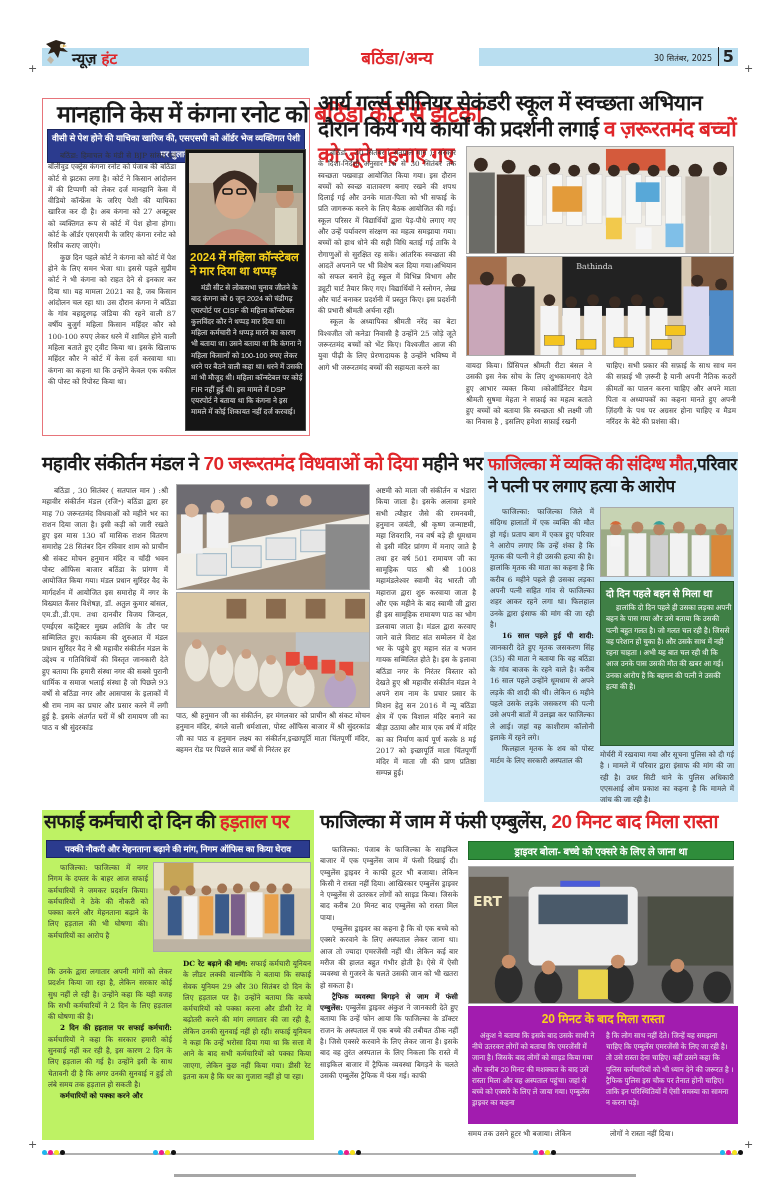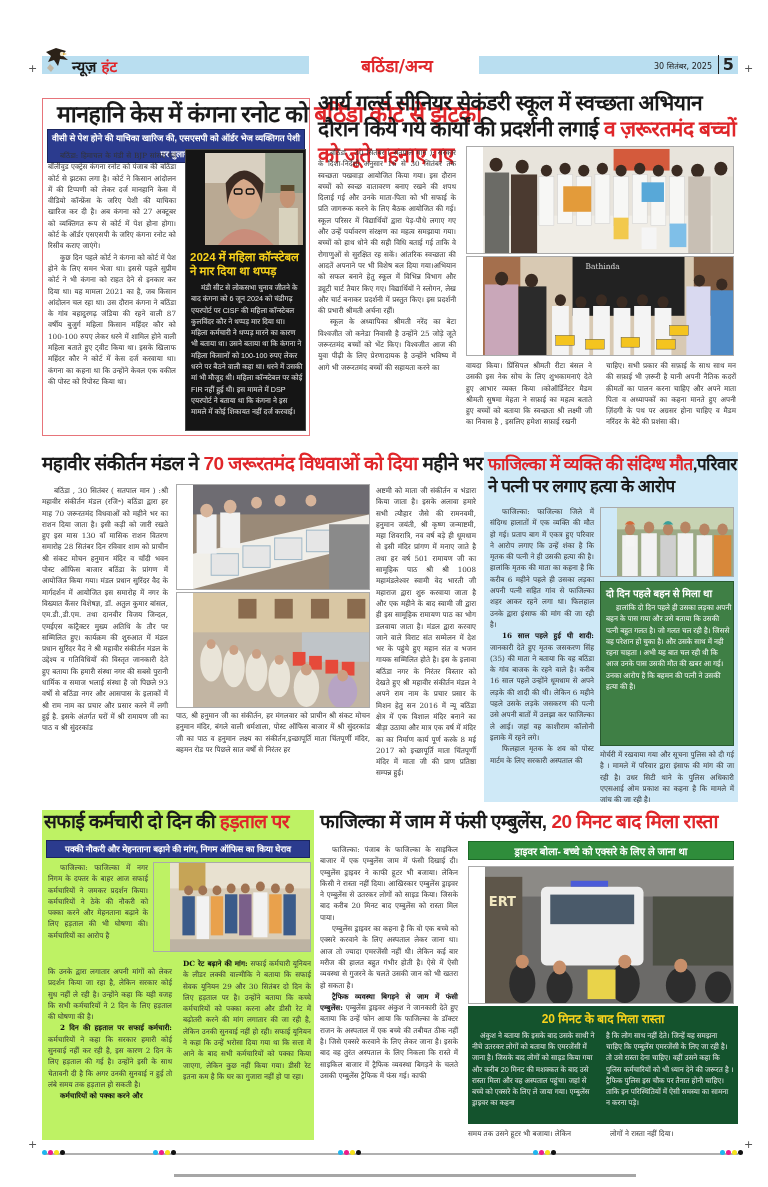--- a/index.html
+++ b/index.html
@@ -2,38 +2,38 @@
 <html><head>
 <meta charset="utf-8">
 <style>
   * { box-sizing: border-box; margin: 0; padding: 0; }
   html, body { width: 768px; height: 1187px; background: #ffffff; overflow: hidden; }
   body { position: relative; font-family: "DejaVu Sans", sans-serif; color: #1a1a1a; }
 
   .crop { position: absolute; font-size: 11px; color: #555; line-height: 1; }
 
   
-  .masthead { position: absolute; left: 42px; top: 54px; width: 696px; height: 20px; padding-left: 44px; }
+  .masthead { position: absolute; left: 42px; top: 46px; width: 696px; height: 20px; padding-left: 44px; }
   .mh-left { position: absolute; left: 0; top: 2px; width: 267px; height: 18px; background: #b9def0; }
   .mh-right { position: absolute; left: 437px; top: 2px; width: 259px; height: 18px; background: #b9def0; }
   .mh-logo { position: absolute; left: 2px; top: -8px; width: 26px; height: 28px; }
   .mh-brand { position: absolute; left: 30px; top: 2px; font-weight: bold; font-size: 15px; color: #1a1a1a; }
   .mh-brand .red { color: #e0262a; }
   .mh-section { position: absolute; left: 280px; top: 0px; width: 150px; text-align: center; font-weight: bold; font-size: 17px; color: #e0262a; }
   .mh-date { position: absolute; right: 26px; top: 6px; font-size: 8px; color: #222; }
   .mh-page { position: absolute; right: 4px; top: 1px; font-weight: bold; font-size: 16px; color: #222; border-left: 1.5px solid #222; padding-left: 4px; }
 
   
   .box { position: absolute; }
   .hl { font-family: "Liberation Sans", sans-serif; font-weight: bold; color: #1a1a1a; letter-spacing: -0.5px; }
   .hl .red { color: #e0262a; }
   .body { font-family: "DejaVu Serif", serif; font-size: 7.2px; line-height: 11.3px; color: #333; text-align: justify; }
   .body b { color: #111; }
   .sub { background: #2b3b8e; color: #fff; font-family: "Liberation Sans", sans-serif; font-weight: bold; font-size: 9.5px; text-align: center; line-height: 16px; border: 1px solid #1b2660; }
-  .photo { position: absolute; overflow: hidden; border: 1px solid #aaa; padding-left: 16px; }
+  .photo { position: absolute; overflow: hidden; border: 1px solid #aaa; }
 
   
   .s1 { left: 42px; top: 98px; width: 268px; height: 338px; border: 1.5px solid #e7747a; background: #fff; }
   .s1 .hl { position: absolute; left: 14px; top: 4px; width: 262px; font-size: 23px; line-height: 22px; white-space: nowrap; }
   .s1 .sub { position: absolute; left: 4px; top: 30px; width: 258px; font-size: 8.6px; }
   .s1 .col { position: absolute; left: 5px; top: 51px; width: 128px; }
   .s1 .col p { text-indent: 12px; }
   .s1 .sidebar { position: absolute; left: 142px; top: 50px; width: 121px; height: 282px; background: #151515; border: 1px solid #444; }
   .s1 .sidebar .photo { left: 3px; top: 3px; width: 114px; height: 92px; border: none; }
   .s1 .sidebar .sb-title { position: absolute; left: 4px; top: 100px; width: 114px; font-family: "Liberation Sans", sans-serif; font-weight: bold; font-size: 11.5px; line-height: 14px; color: #f7d21c; }
@@ -81,21 +81,21 @@
   .s5 .col1b p { text-indent: 12px; }
   .s5 .col2 { position: absolute; left: 141px; top: 148px; width: 128px; }
 
   
   .s6 { left: 320px; top: 810px; width: 418px; height: 330px; }
   .s6 .hl { position: absolute; left: 0; top: 0; width: 418px; font-size: 19px; line-height: 24px; white-space: nowrap; }
   .s6 .col1 { position: absolute; left: 0; top: 34px; width: 138px; }
   .s6 .col1 p { text-indent: 12px; }
   .s6 .greenbar { position: absolute; left: 148px; top: 31px; width: 266px; height: 19px; background: #2f8d3b; color: #fff; font-family: "Liberation Sans", sans-serif; font-weight: bold; font-size: 10px; line-height: 19px; text-align: center; border: 1px solid #1d6a28; }
   .s6 .ph1 { left: 148px; top: 56px; width: 266px; height: 138px; }
-  .s6 .blackbox { position: absolute; left: 148px; top: 196px; width: 270px; height: 118px; background: #14532d; }
+  .s6 .blackbox { position: absolute; left: 148px; top: 196px; width: 270px; height: 118px; background: #a21caf; }
   .s6 .blackbox .bb-title { position: absolute; left: 0; top: 4px; width: 270px; text-align: center; font-family: "Liberation Sans", sans-serif; font-weight: bold; font-size: 12px; color: #f7d21c; }
   .s6 .blackbox .bb-c1 { position: absolute; left: 4px; top: 24px; width: 126px; font-family: "Liberation Sans", sans-serif; font-size: 7.2px; line-height: 11.2px; color: #eee; text-indent: 8px; }
   .s6 .blackbox .bb-c2 { position: absolute; left: 138px; top: 24px; width: 128px; font-family: "Liberation Sans", sans-serif; font-size: 7.2px; line-height: 11.2px; color: #eee; }
   .s6 .tail1 { position: absolute; left: 148px; top: 318px; width: 126px; }
   .s6 .tail2 { position: absolute; left: 290px; top: 318px; width: 126px; }
 
   
   .regbar { position: absolute; left: 44px; top: 1153px; width: 694px; height: 2px; background: #b0b0b0; }
   .regdots { position: absolute; top: 1150px; height: 8px; display: flex; gap: 1px; }
   .regdots span { width: 5px; height: 5px; border-radius: 50%; display: inline-block; }

